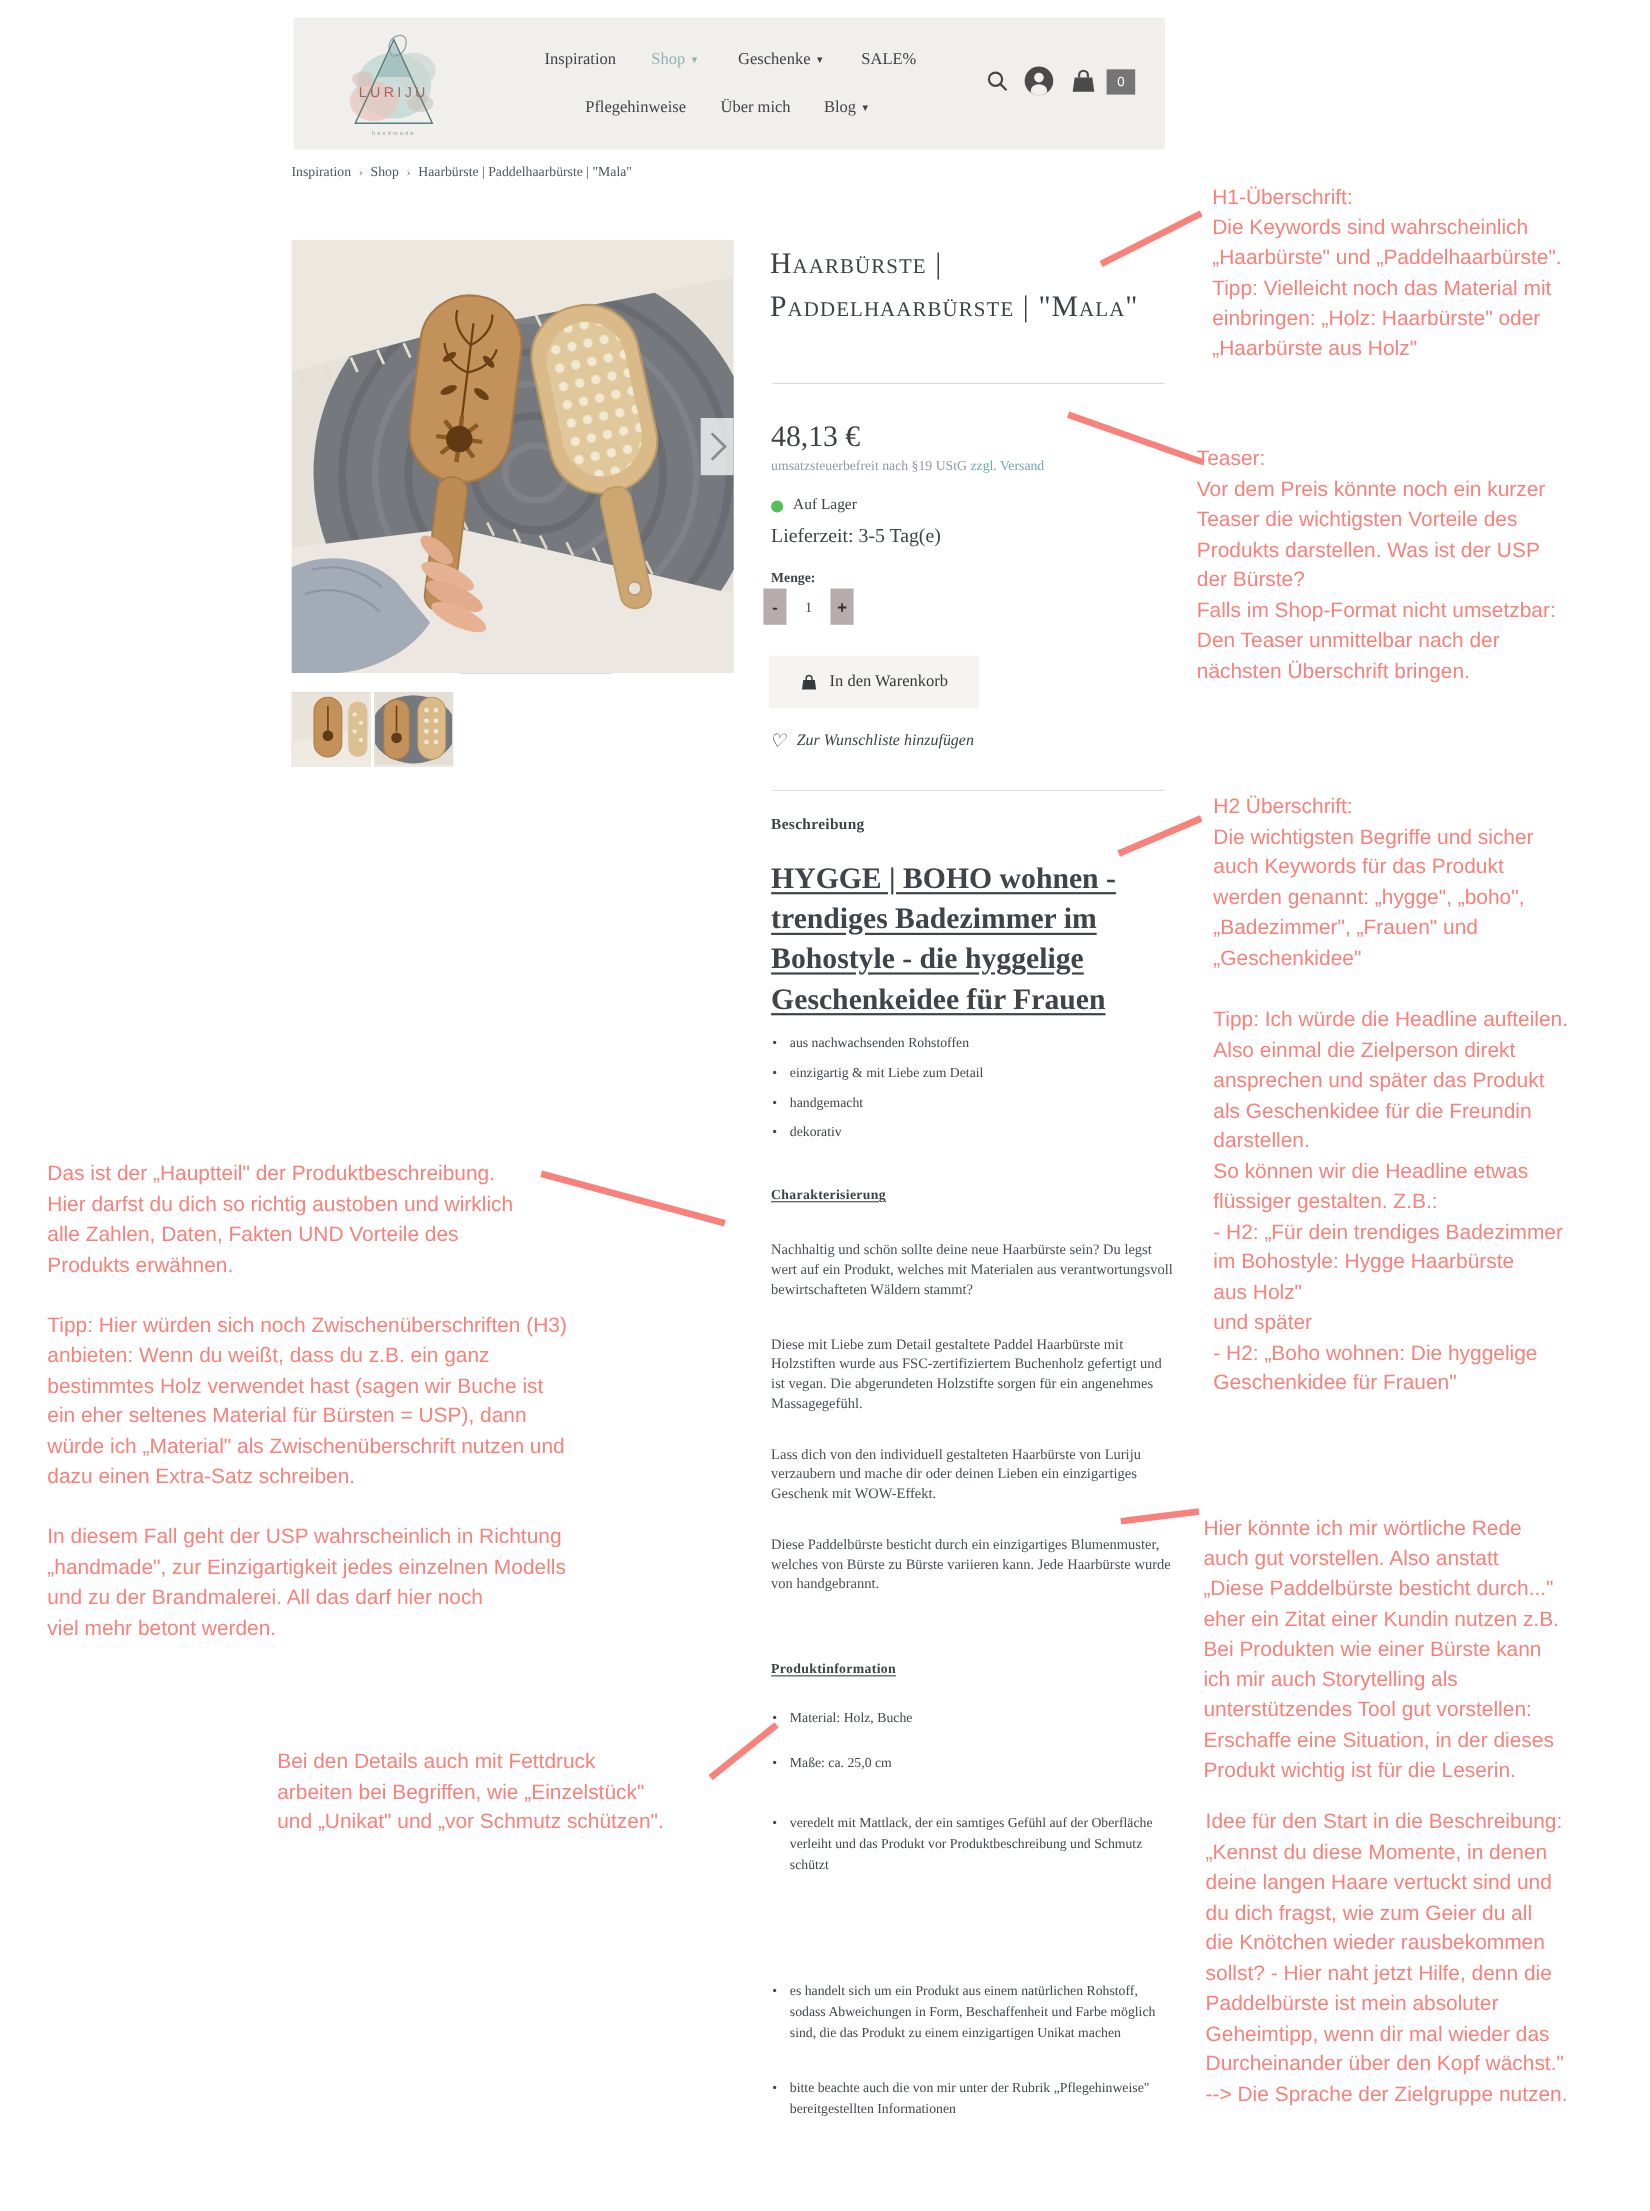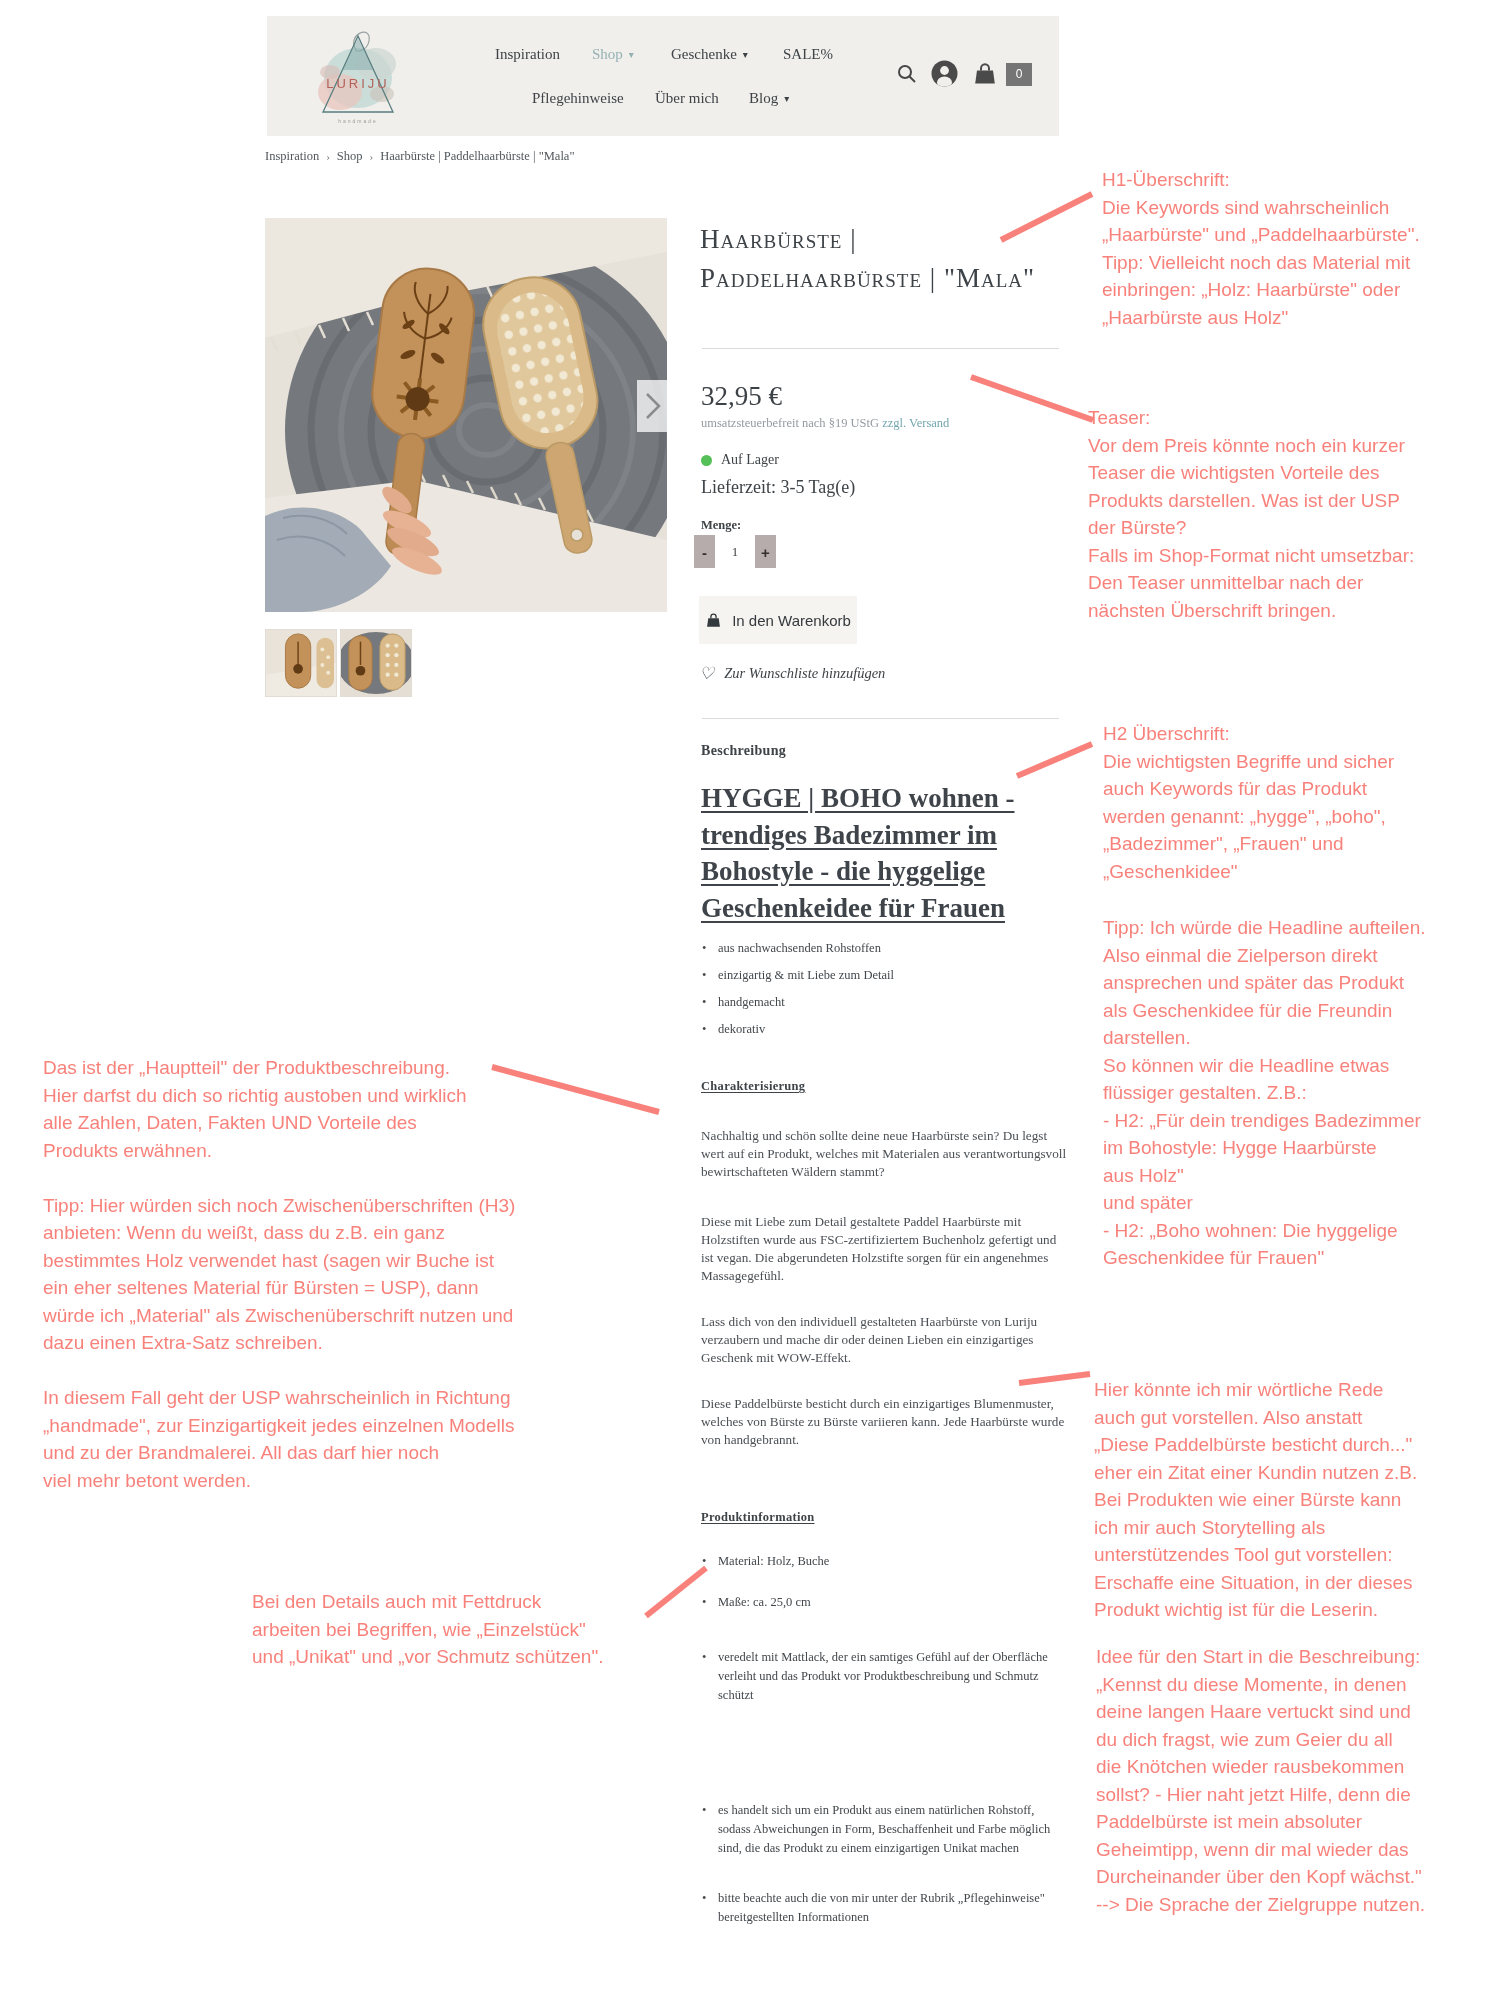--- a/index.html
+++ b/index.html
@@ -42,22 +42,22 @@
   .tax-line{position:absolute;left:701px;top:416px;font-size:12.5px;color:#949aa1;}
   .tax-line .ship{color:#73a6ae;cursor:pointer;}
   .stock{position:absolute;left:701px;top:452px;font-size:14px;display:flex;align-items:center;gap:9px;}
   .dot{width:11px;height:11px;border-radius:50%;background:#55c057;display:inline-block;}
   .delivery{position:absolute;left:701px;top:477px;font-size:18px;}
   .qty-label{position:absolute;left:701px;top:518px;font-size:12.5px;font-weight:bold;}
   .qbtn{position:absolute;top:535px;width:21px;height:33px;background:#b6acac;color:#352f2f;border:none;
         font:bold 15px "Liberation Sans",sans-serif;text-align:center;line-height:33px;cursor:pointer;}
   .qminus{left:694px}.qplus{left:755px}
   .qval{position:absolute;left:715px;top:535px;width:40px;text-align:center;line-height:33px;font-size:13px;}
-  .cart-btn{position:absolute;left:699px;top:596px;width:158px;height:48px;background:#f6f4f1;border:none;
-            display:flex;align-items:center;justify-content:center;gap:10px;font-family:Liberation Sans, sans-serif;
+  .cart-btn{position:absolute;left:699px;top:596px;width:191px;height:48px;background:#f6f4f1;border:none;
+            display:flex;align-items:center;justify-content:center;gap:10px;font-family:Liberation Serif, serif;
             font-size:15px;color:#34393d;cursor:pointer;text-align:right;}
   .wishlist{position:absolute;left:699px;top:663px;font-size:14.5px;display:flex;align-items:center;gap:10px;cursor:pointer;font-style:italic;}
   .heart::before{content:"♡";font-size:17px;color:#3e4347;}
 
   
   .desc-label{position:absolute;left:701px;top:743px;font-size:14px;font-weight:bold;letter-spacing:.3px;}
   .desc-h2{position:absolute;left:701px;top:780px;width:385px;font-size:27px;line-height:36.5px;font-weight:bold;
            text-decoration:underline;text-underline-offset:4px;white-space:pre-line;color:#3e4449;}
   .desc-bullets{position:absolute;left:701px;top:941px;margin:0;padding:0;list-style:none;}
   .desc-bullets li{position:relative;font-size:12.5px;margin-bottom:12px;padding-left:17px;color:#42474b;}
@@ -252,21 +252,21 @@
         <circle cx="57" cy="26" r="2.2" fill="#f2e9d4"></circle>
       <circle cx="48" cy="36" r="2.2" fill="#f2e9d4"></circle>
         <circle cx="57" cy="36" r="2.2" fill="#f2e9d4"></circle>
       <circle cx="48" cy="46" r="2.2" fill="#f2e9d4"></circle>
         <circle cx="57" cy="46" r="2.2" fill="#f2e9d4"></circle>
     </svg>
   </div>
 
   <h1 class="p-title" style="margin:0;font-weight:normal">Haarbürste | Paddelhaarbürste | "Mala"</h1>
   <div class="divider div1"></div>
-  <div class="price">32,95 €</div>
+  <div class="price">48,13 €</div>
   <div class="tax-line"><span>umsatzsteuerbefreit nach §19 UStG </span><span class="ship">zzgl. Versand</span></div>
   <div class="stock">
       <span class="dot"></span>
       <span>Auf Lager</span>
     </div>
   <div class="delivery">Lieferzeit: 3-5 Tag(e)</div>
 
   <div class="qty-label">Menge:</div>
   <button class="qbtn qminus">-</button>
   <div class="qval">1</div>

